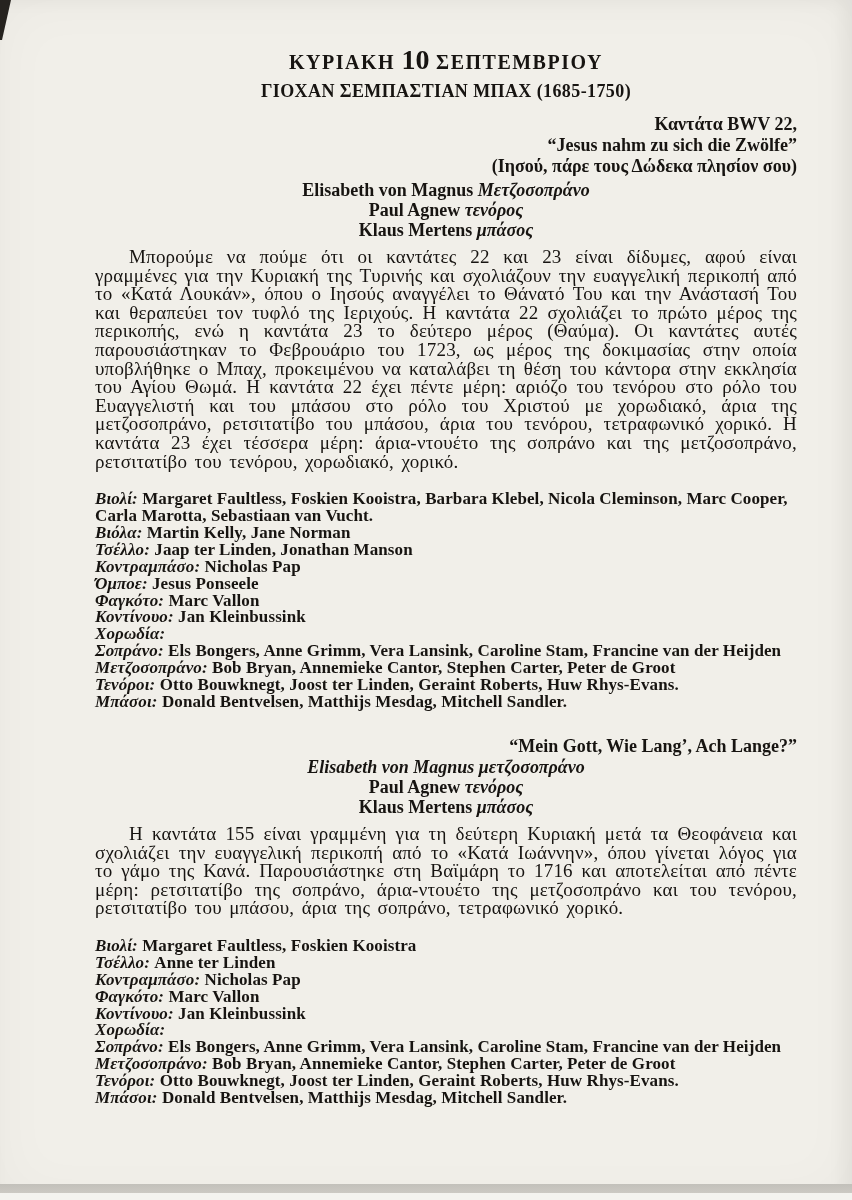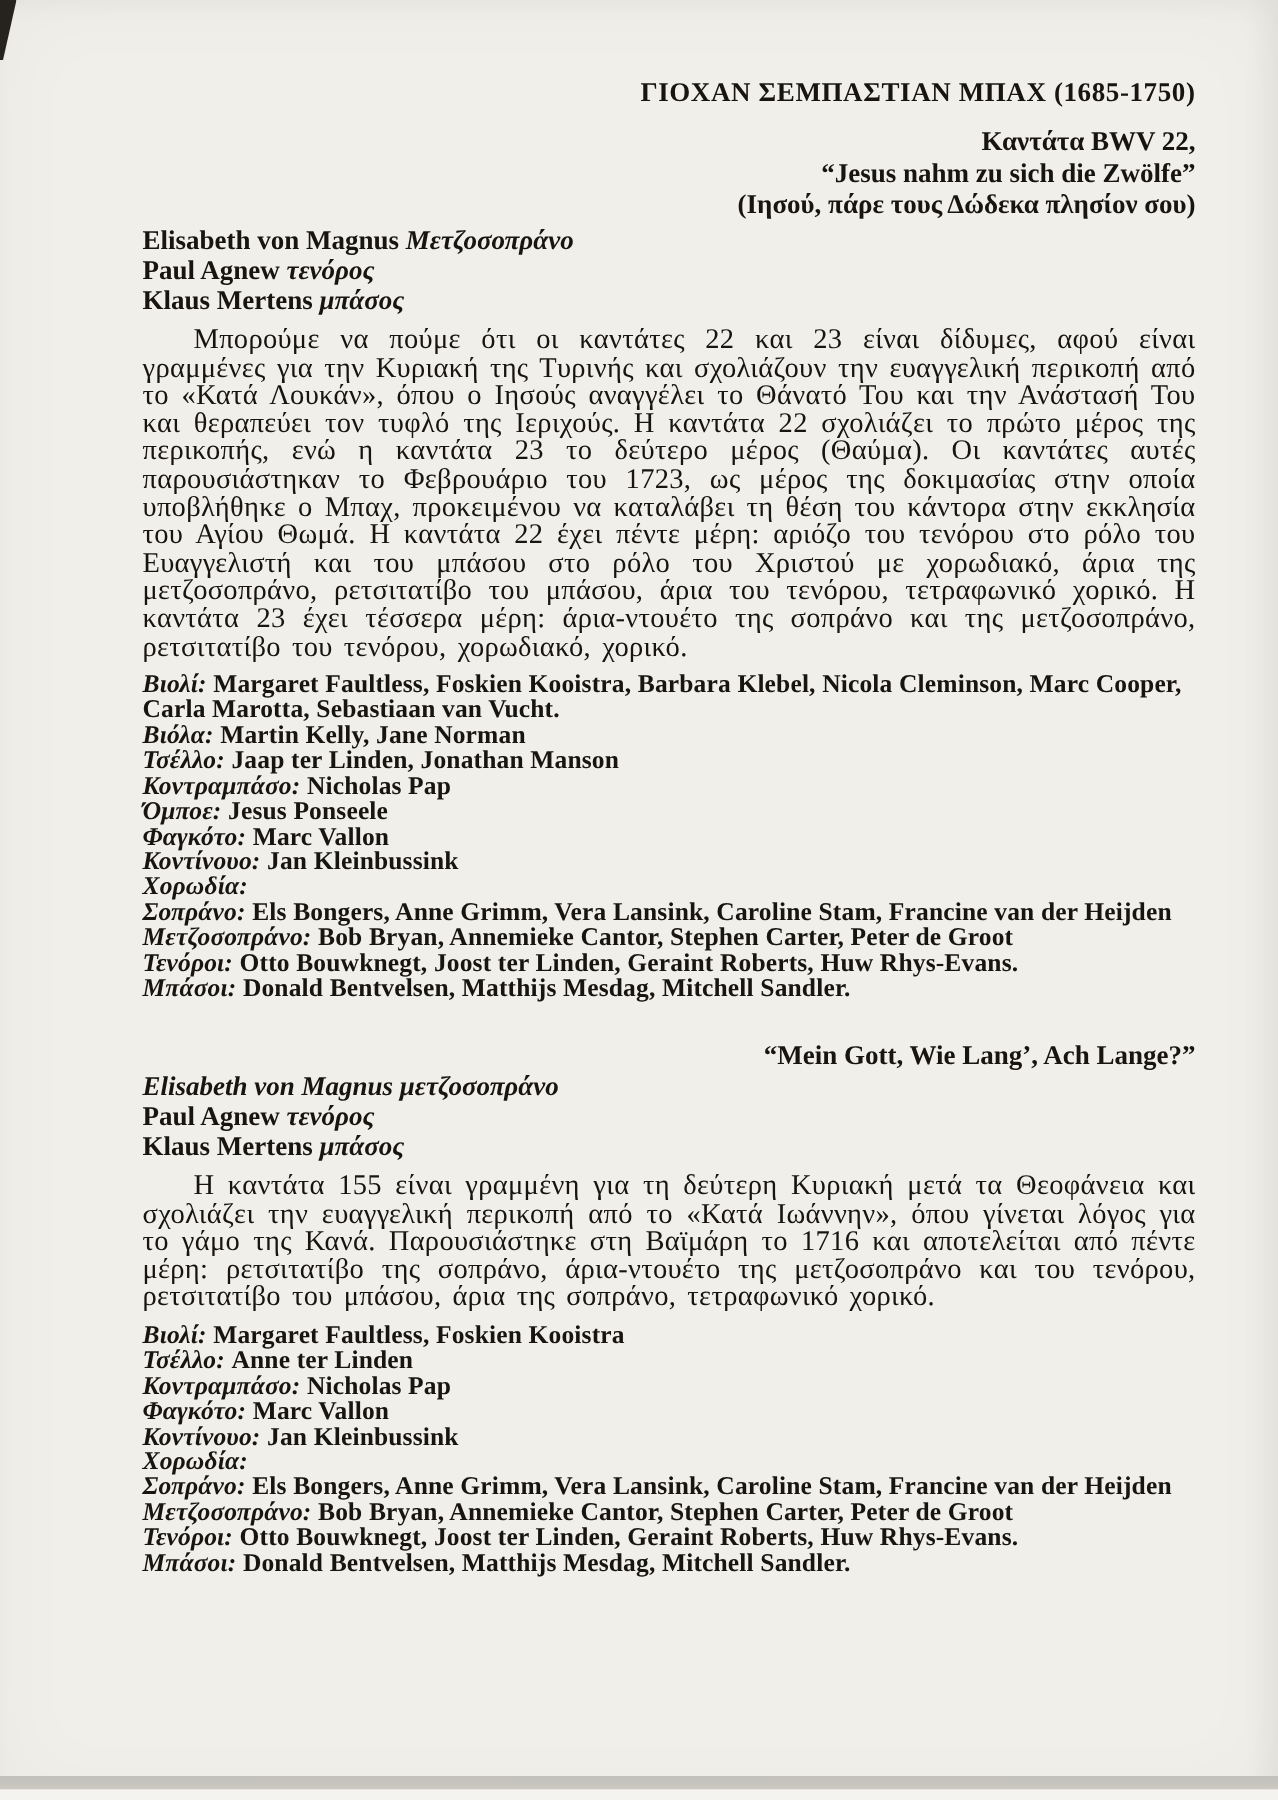--- a/index.html
+++ b/index.html
@@ -37,72 +37,78 @@
   
   .h1 {
     text-align: center;
     font-weight: bold;
     font-size: 20px;
     line-height: 28px;
     letter-spacing: 1.5px;
   }
   .h1 .big-num { font-size: 28px; letter-spacing: 0; }
   .composer {
-    text-align: right;
+    text-align: center;
     font-weight: bold;
     font-size: 18px;
     line-height: 22px;
     margin-top: 4px;
     letter-spacing: 0.4px;
   }
   
   .section { margin-top: 12px; }
   .section.second { margin-top: 25px; }
   .sec-line {
     text-align: right;
     font-weight: bold;
     font-size: 18px;
     line-height: 21px;
   }
   .sec-translation { margin-bottom: 3px; }
   .cast-line {
+    text-align: center;
     font-weight: bold;
     font-size: 18px;
     line-height: 20px;
   }
   .cast-line .role { font-style: italic; }
   .cast-line.italic { font-style: italic; }
   
   .para {
     margin-top: 8px;
     font-size: 19px;
     line-height: 18.6px;
     text-align: justify;
     text-indent: 34px;
     letter-spacing: 0.2px;
     word-spacing: 2.5px;
   }
   
   .ensemble {
-    margin-top: 7px;
+    margin-top: 20px;
     font-size: 17px;
     font-weight: bold;
     line-height: 16.9px;
     letter-spacing: 0.1px;
   }
   .ens-line { text-align: left; }
   .ens-label { font-style: italic; }
 </style>
 </head>
 <body>
 
 <div class="page">
   <div class="corner-sliver"></div>
 
   <div class="content">
+    <div class="h1">
+      <span>ΚΥΡΙΑΚΗ</span>
+      <span class="big-num">10</span>
+      <span>ΣΕΠΤΕΜΒΡΙΟΥ</span>
+    </div>
     <div class="composer">ΓΙΟΧΑΝ ΣΕΜΠΑΣΤΙΑΝ ΜΠΑΧ (1685-1750)</div>
 
     <div id="sections">
         <div class="section">
           <div class="sec-line">Καντάτα BWV 22,</div>
           <div class="sec-line">“Jesus nahm zu sich die Zwölfe”</div>
           <div class="sec-line sec-translation">(Ιησού, πάρε τους Δώδεκα πλησίον σου)</div>
           <div class="cast-line"><span class="pname">Elisabeth von Magnus</span> <span class="role">Μετζοσοπράνο</span></div>
           <div class="cast-line"><span class="pname">Paul  Agnew</span> <span class="role">τενόρος</span></div>
           <div class="cast-line"><span class="pname">Klaus Mertens</span> <span class="role">μπάσος</span></div>

